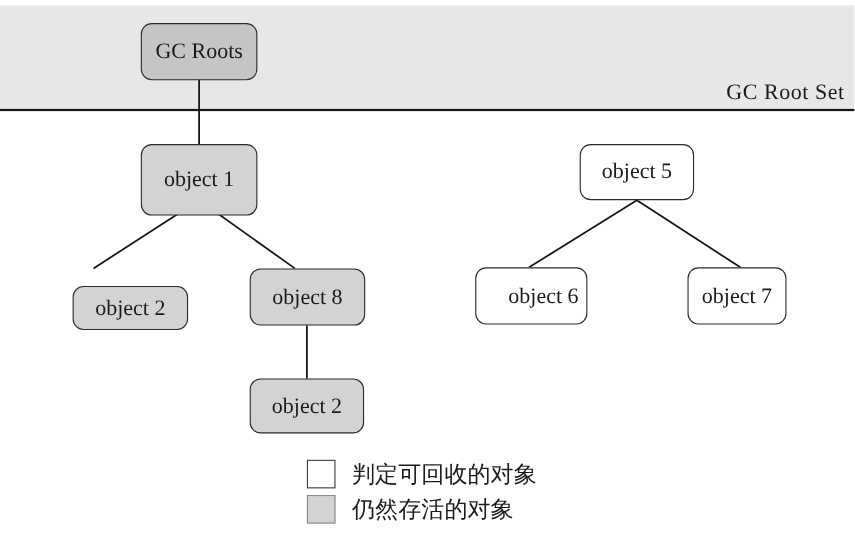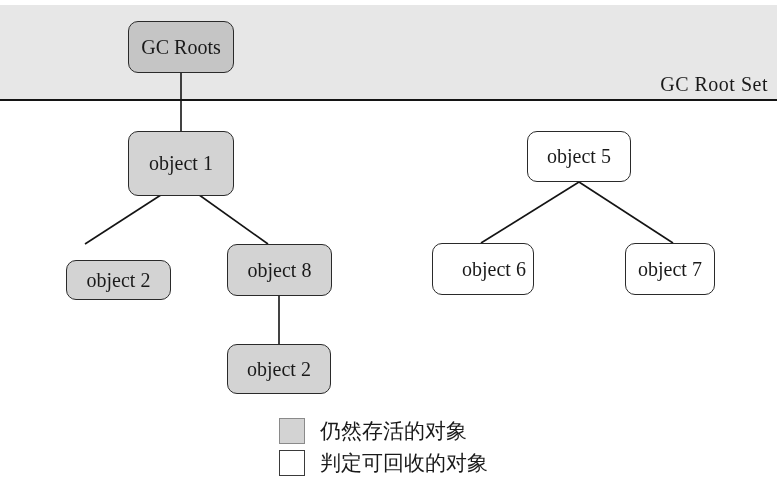--- a/index.html
+++ b/index.html
@@ -124,22 +124,22 @@
   </div>
   <div id="node-object-6" class="node collectable">
     <span>object 6</span>
   </div>
   <div id="node-object-7" class="node collectable">
     <span>object 7</span>
   </div>
 
   <div id="legend">
     <div class="legend-row">
+      <span class="legend-swatch collectable"></span>
+      <span class="legend-label">判定可回收的对象</span>
+    </div>
+    <div class="legend-row">
       <span class="legend-swatch alive"></span>
       <span class="legend-label">仍然存活的对象</span>
-    </div>
-    <div class="legend-row">
-      <span class="legend-swatch collectable"></span>
-      <span class="legend-label">判定可回收的对象</span>
     </div>
   </div>
 
 </div>
 
 </body></html>

